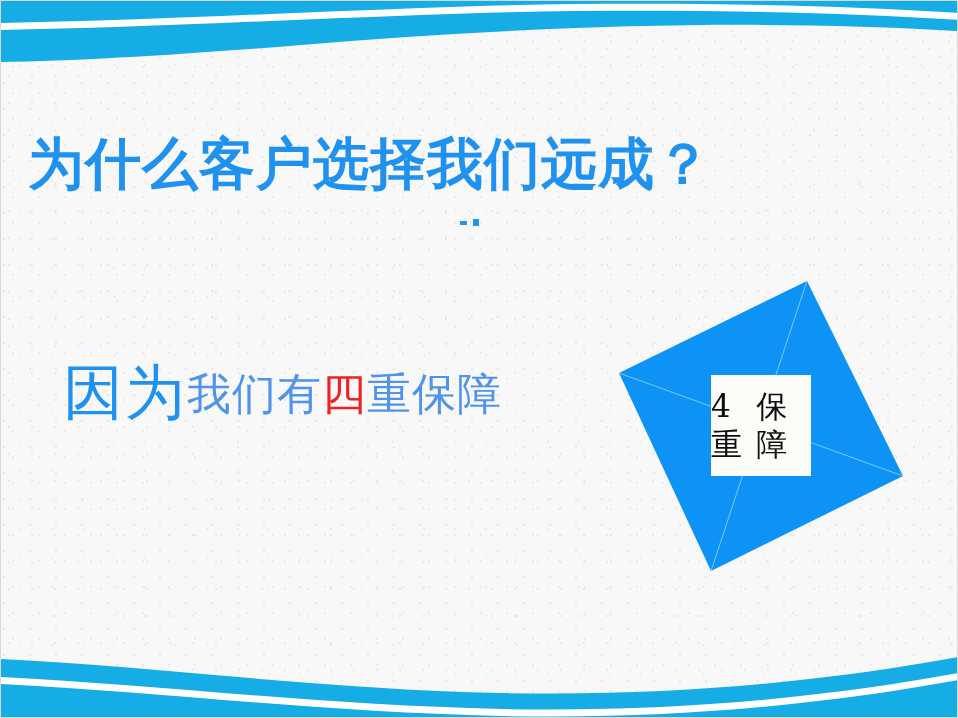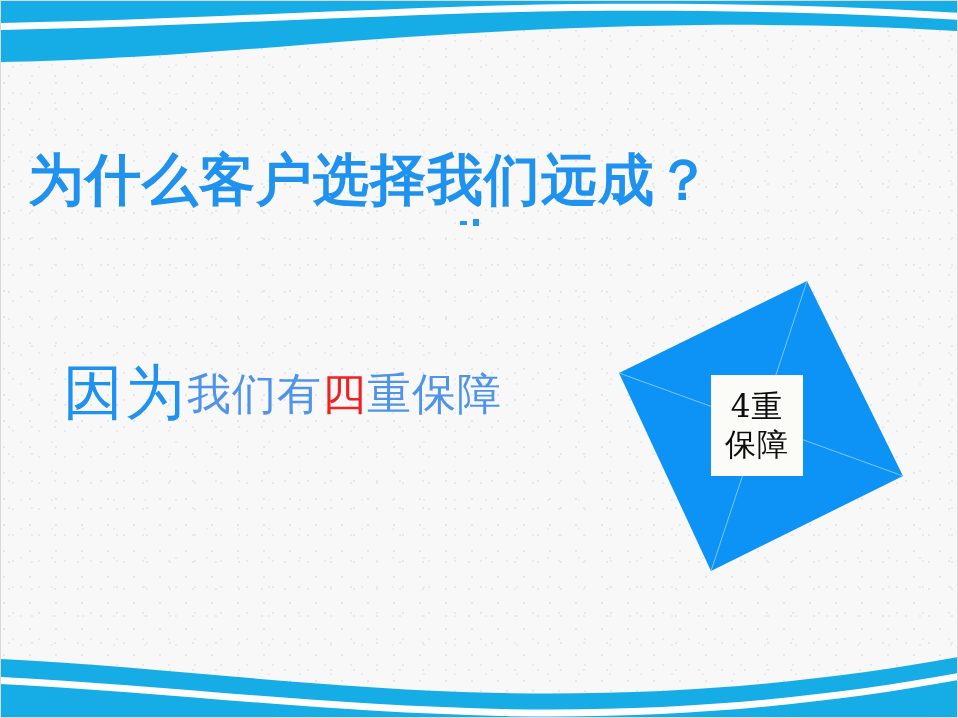--- a/index.html
+++ b/index.html
@@ -42,21 +42,21 @@
     width: 958px;
     pointer-events: none;
   }
   #band-top { top: 0; height: 66px; }
   #band-bottom { bottom: 0; height: 80px; }
 
   
   #title {
     position: absolute;
     left: 27px;
-    top: 142px;
+    top: 126px;
     font-size: 56px;
     font-weight: bold;
     letter-spacing: 1px;
     color: #1f92f0;
     white-space: nowrap;
     font-family: "DejaVu Sans", "Liberation Sans", sans-serif;
   }
 
   
   .speck {
@@ -102,25 +102,25 @@
     position: absolute;
     left: 617px;
     top: 279px;
     width: 292px;
     height: 292px;
   }
   #badge-label {
     position: absolute;
     left: 710px;
     top: 374px;
-    width: 92px;
+    width: 100px;
     height: 101px;
     background: #fbfbf8;
     display: flex;
-    flex-direction: column;
+    flex-direction: row;
     align-items: center;
     justify-content: center;
     color: #0d0d0d;
     font-family: "DejaVu Serif", "Liberation Serif", serif;
     font-size: 31px;
     line-height: 1.22;
     letter-spacing: 1px;
   }
   #badge-label span { display: block; }
 </style>

